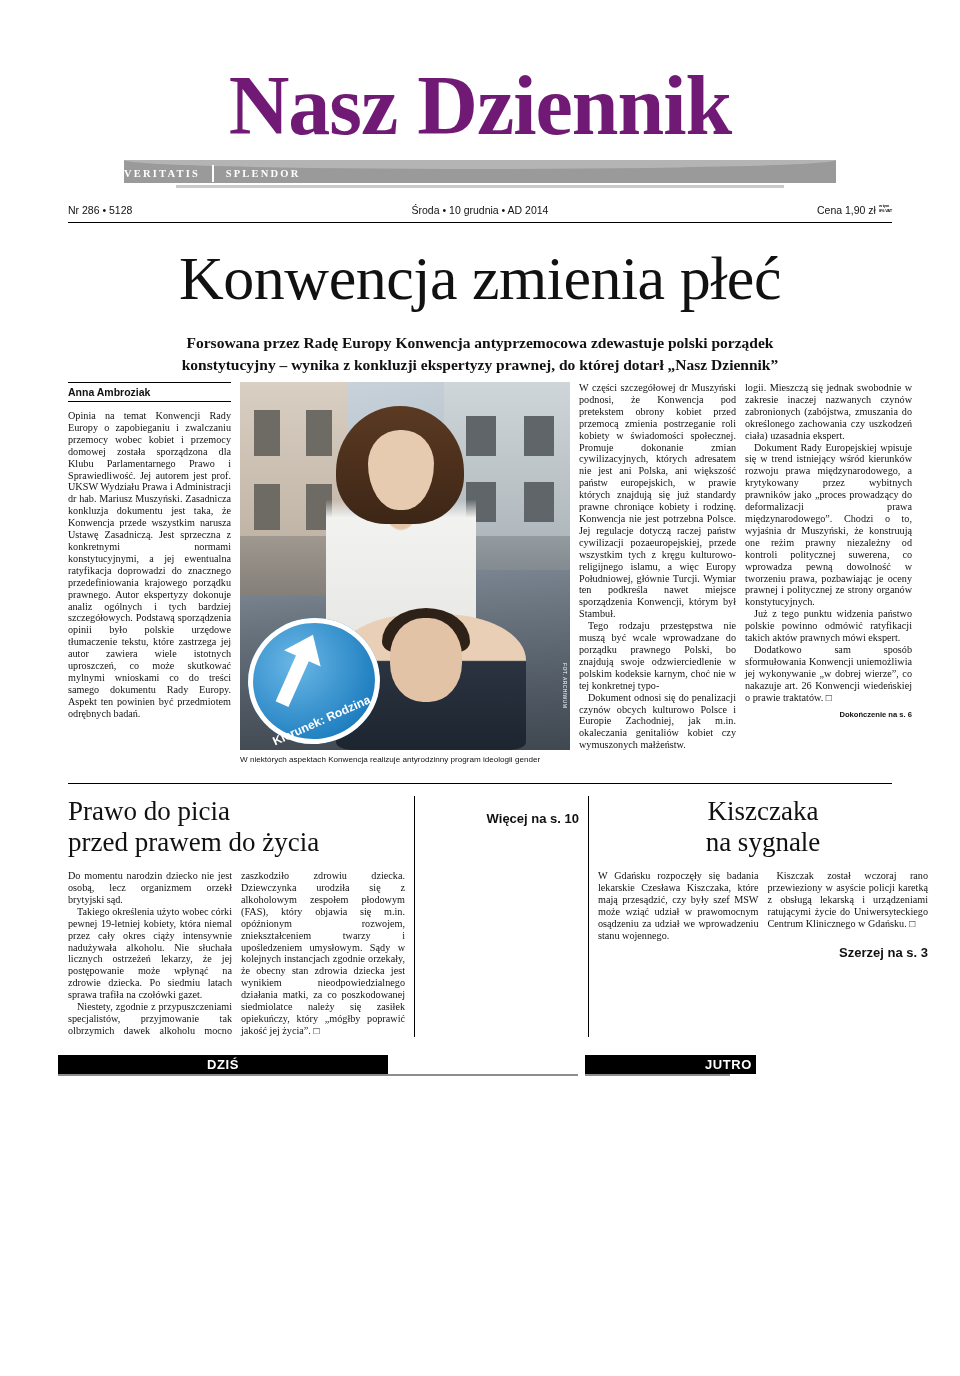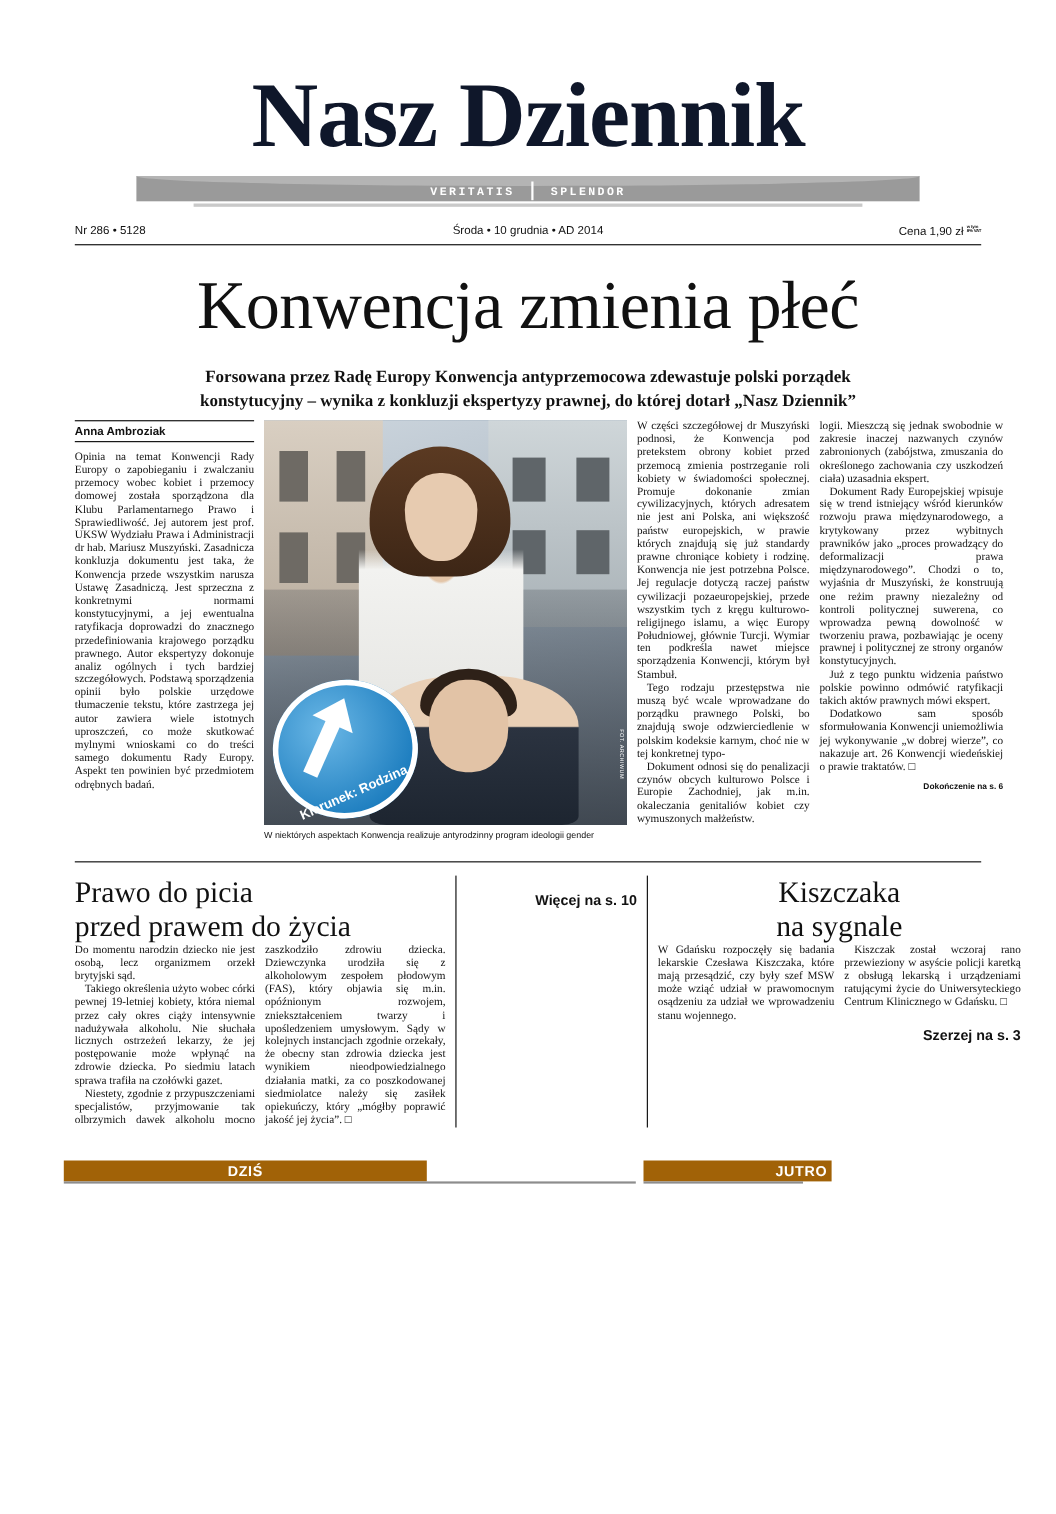--- a/index.html
+++ b/index.html
@@ -14,40 +14,40 @@
 
   
   .masthead { padding-top: 66px; text-align: center; }
   .logo-wrap { position: relative; display: inline-block; }
   .logo {
     font-family: "Liberation Serif", serif;
     font-weight: bold;
     font-size: 84px;
     letter-spacing: -1px;
     line-height: 0.95;
-    color: #0f172a;
+    color: #701a75;
     white-space: nowrap;
   }
   .veritas-bar {
     margin: 14px auto 0;
     width: 712px; height: 23px;
     position: relative;
     background: #9a9a9a;
   }
   .veritas-bar::before {
     content: "";
     position: absolute; left: 0; right: 0; top: 0; height: 9px;
     background: #b4b4b4;
     border-radius: 0 0 50% 50% / 0 0 100% 100%;
   }
   .veritas-txt {
     position: absolute; left: 0; right: 0; top: 5px;
-    font-family: Liberation Mono, monospace;
+    font-family: Liberation Serif, serif;
     font-weight: bold; font-size: 10.5px; letter-spacing: 2.2px;
-    color: #ffffff; text-align: center;
+    color: #ffffff; text-align: left;
   }
   .veritas-sep {
     display: inline-block; width: 2px; height: 17px;
     background: #fff; vertical-align: -5px; margin: 0 7px;
   }
   .veritas-under {
     margin: 2px auto 0; width: 608px; height: 3px; background: #c9c9c9;
   }
   .infoline {
     position: relative;
@@ -217,35 +217,36 @@
     display: grid;
     grid-template-columns: 337px 1px 155px 1px 330px;
     column-gap: 9px;
   }
   .vrule { background: #000; width: 1px; }
   h2.sub {
     font-family: "Liberation Serif", serif;
     font-weight: normal;
     font-size: 27px;
     line-height: 1.15;
+    margin-bottom: 12px;
   }
   h2.sub.ctr { text-align: center; }
   .twocol { column-count: 2; column-gap: 9px; }
   .ftr-ref {
     text-align: right; margin-top: 3px;
     font-family: "Liberation Sans", sans-serif;
     font-weight: bold; font-size: 13px;
   }
 
   
   .promo {
     position: absolute; left: 0; top: 1055px; width: 960px; height: 321px;
   }
   .bar-dzis, .bar-jutro {
-    position: absolute; height: 19px; background: #a16207;
+    position: absolute; height: 19px; background: #000000;
     color: #ffffff; font-family: "Liberation Sans", sans-serif;
     font-weight: bold; font-size: 13px; letter-spacing: .6px;
     display: flex; align-items: center;
   }
   .bar-dzis { left: 58px; width: 330px; justify-content: center; }
   .bar-jutro { left: 585px; width: 171px; justify-content: flex-end; padding-right: 4px; }
   .bar-line {
     position: absolute; top: 19px; height: 2px; background: #8d8d8d;
   }
   .bar-line.a { left: 58px; width: 520px; }

